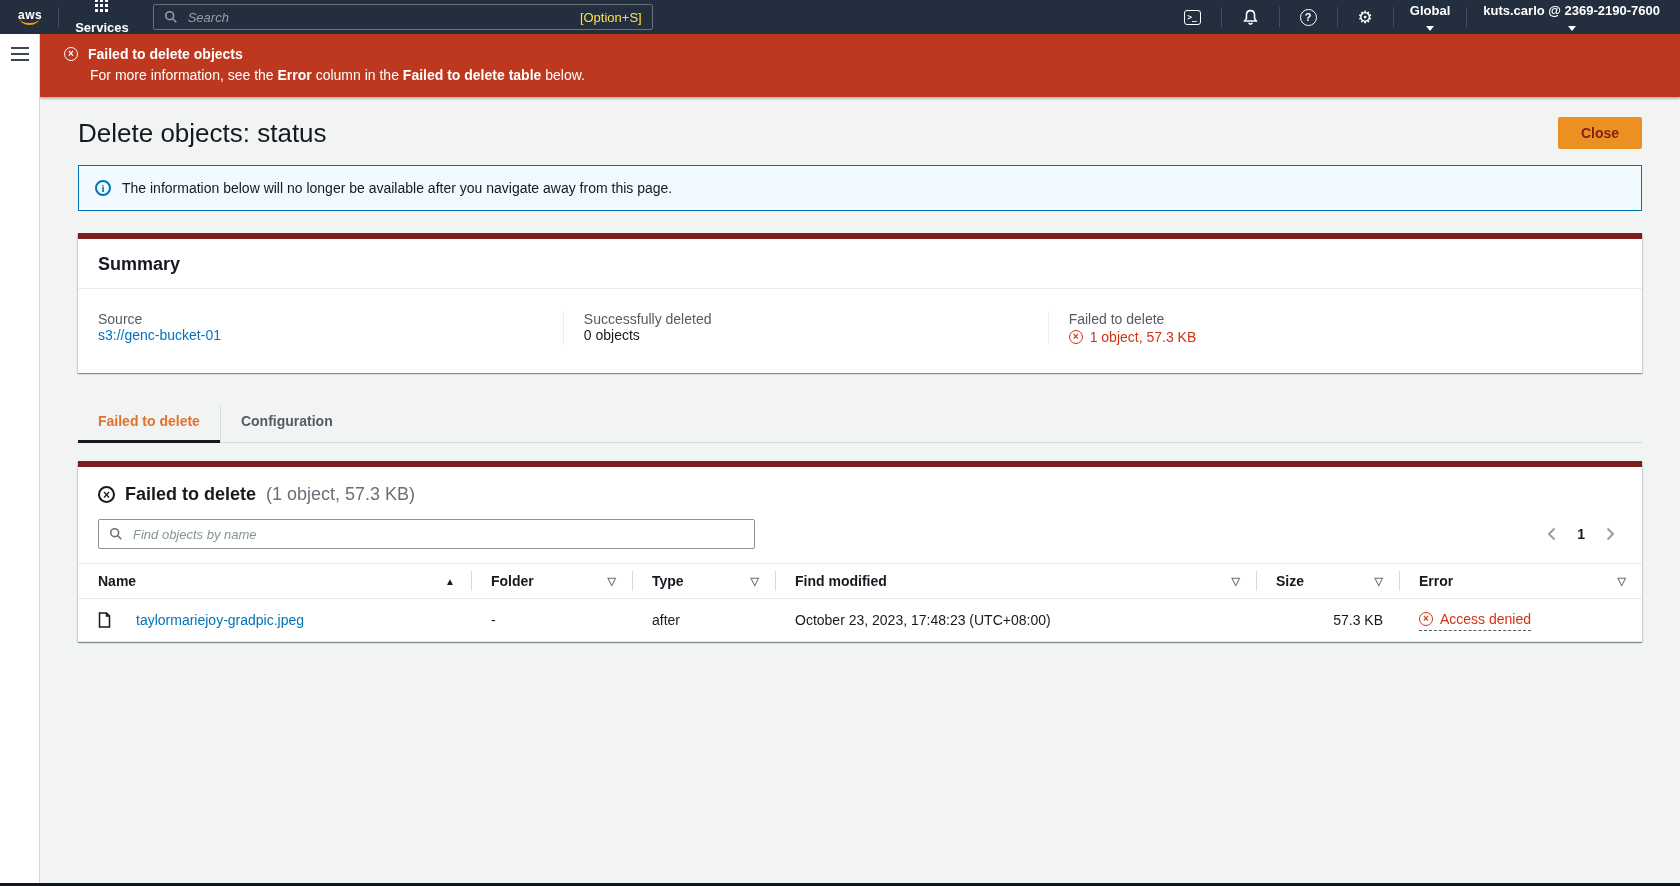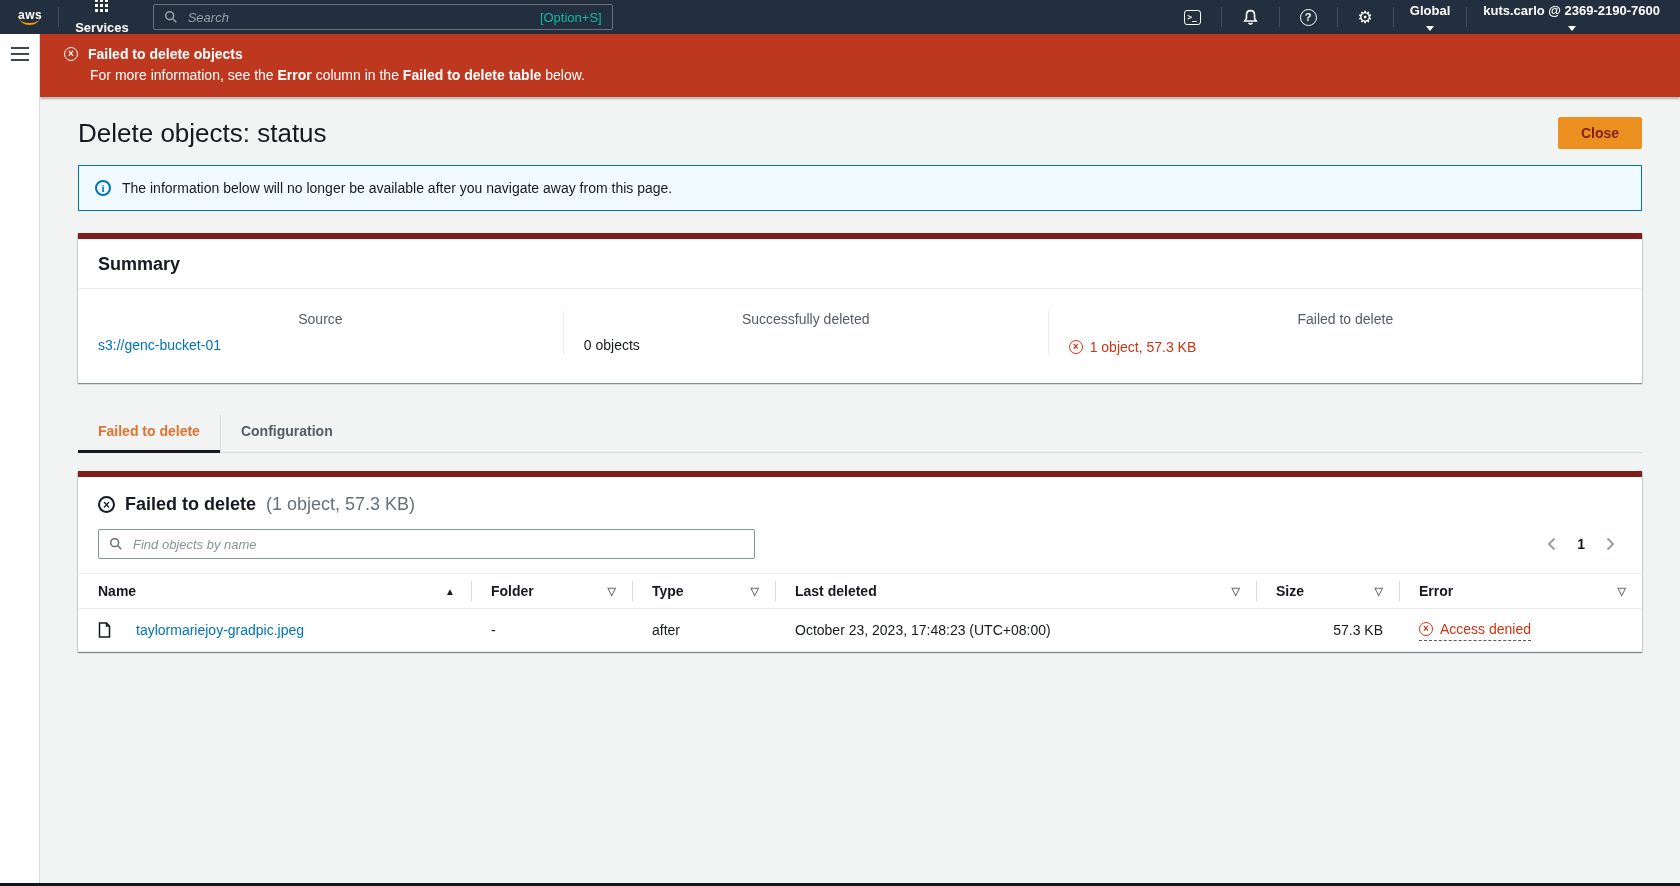--- a/index.html
+++ b/index.html
@@ -19,30 +19,30 @@
   .aws-logo { position:relative; font-weight:700; font-size:12px; letter-spacing:.5px; padding:0 6px 4px 2px; }
   .aws-logo::after {
     content:""; position:absolute; left:3px; right:8px; bottom:1px; height:7px;
     border-bottom:2px solid #ff9900; border-radius:0 0 60% 60% / 0 0 100% 100%;
   }
   .nav-divider { width:1px; height:20px; background:#414f5e; margin:0 10px; }
   .nav-item { display:flex; align-items:center; gap:8px; font-size:13px; font-weight:700; padding:0 6px; cursor:pointer; white-space:nowrap;flex-direction:column; }
   .grid-icon { display:grid; grid-template-columns:repeat(3,3px); grid-gap:2px; }
   .grid-icon i { width:3px; height:3px; background:#fff; }
   .nav-search {
-    margin-left:18px; width:460px; height:26px;
+    margin-left:18px; width:500px; height:26px;
     border:1px solid #687078; border-radius:2px; background:#232f3e;
     display:flex; align-items:center; padding:0 10px; gap:8px;
   }
   .nav-search input {
     flex:1; background:transparent; border:none; outline:none;
     color:#fff; font-size:13px; font-family:"Liberation Sans",sans-serif;
   }
   .nav-search input::placeholder { color:#95a0a6; font-style:italic; }
-  .nav-search .shortcut { color:#14b8a6; font-size:13px; }
+  .nav-search .shortcut { color:#fde047; font-size:13px; }
   .nav-right { margin-left:auto; display:flex; align-items:center; }
   .nav-icon-btn { padding:0 10px; display:flex; align-items:center; cursor:pointer; }
   .circle-glyph {
     width:17px; height:17px; border:1.5px solid #fff; border-radius:50%;
     display:inline-flex; align-items:center; justify-content:center;
     font-size:11px; font-weight:700; color:#fff;
   }
   .gear-glyph { font-size:17px; line-height:1; color:#fff; }
   .term-box {
     width:17px; height:15px; border:1.5px solid #fff; border-radius:3px;
@@ -95,22 +95,22 @@
   .card {
     background:#fff; margin-top:22px; border-top:6px solid #7f1d1d;
     box-shadow:0 1px 1px 0 rgba(0,28,36,.3), 1px 1px 1px 0 rgba(0,28,36,.12), -1px 1px 1px 0 rgba(0,28,36,.12);
   }
   .card-header { padding:15px 20px 13px; border-bottom:1px solid #eaeded; }
   .card-header h2 { margin:0; font-size:18px; font-weight:700; color:#16191f; }
 
   .summary-body { display:grid; grid-template-columns:31% 31% 38%; padding:22px 0 28px; }
   .sum-col { padding:0 20px; }
   .sum-col + .sum-col { border-left:1px solid #eaeded; }
-  .sum-label { color:#545b64; font-size:14px;text-align:center; }
-  .sum-value { margin-top:10px; font-size:14px; color:#16191f; }
+  .sum-label { color:#545b64; font-size:14px; }
+  .sum-value { font-size:14px; color:#16191f; }
   a.link { color:#0073bb; text-decoration:none; cursor:pointer; }
   .error-inline { color:#d13212; display:inline-flex; align-items:center; gap:7px; }
 
   
   .tabs { margin-top:32px; display:flex; border-bottom:1px solid #d5dbdb; }
   .tab { position:relative; padding:8px 20px 13px; font-size:14px; font-weight:700; color:#545b64; cursor:pointer; }
   .tab + .tab { border-left:1px solid #d5dbdb; }
   .tab.active { color:#e0722f; }
   .tab.active::after { content:""; position:absolute; left:0; right:0; bottom:-1px; height:3px; background:#16191f; }
 
@@ -328,21 +328,21 @@
           </div>
           <div class="th">
             <span>Folder</span>
             <span class="filter-icon">▽</span>
           </div>
           <div class="th">
             <span>Type</span>
             <span class="filter-icon">▽</span>
           </div>
           <div class="th">
-            <span>Last deleted</span>
+            <span>Find modified</span>
             <span class="filter-icon">▽</span>
           </div>
           <div class="th">
             <span>Size</span>
             <span class="filter-icon">▽</span>
           </div>
           <div class="th">
             <span>Error</span>
             <span class="filter-icon">▽</span>
           </div>

